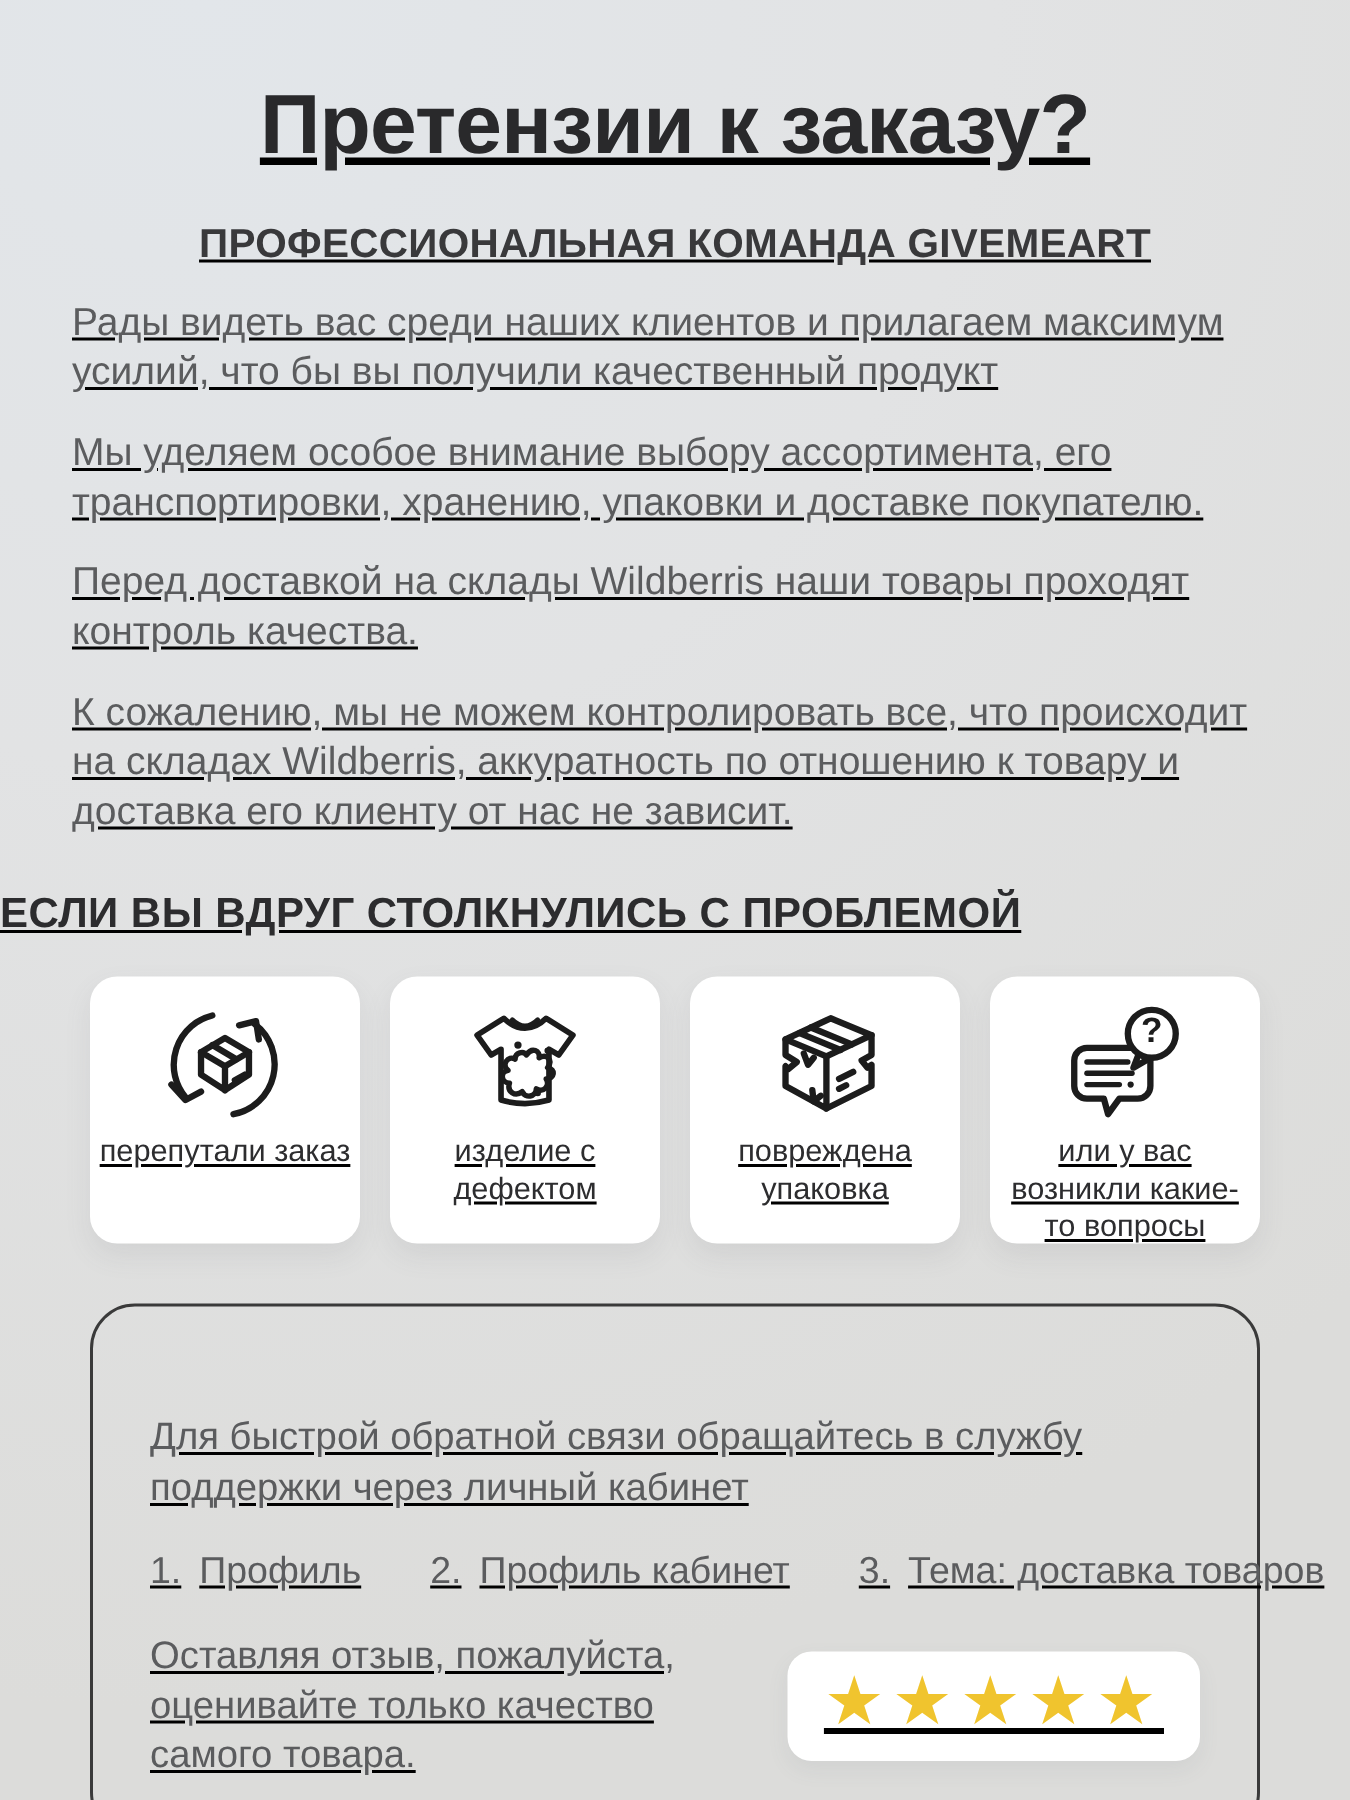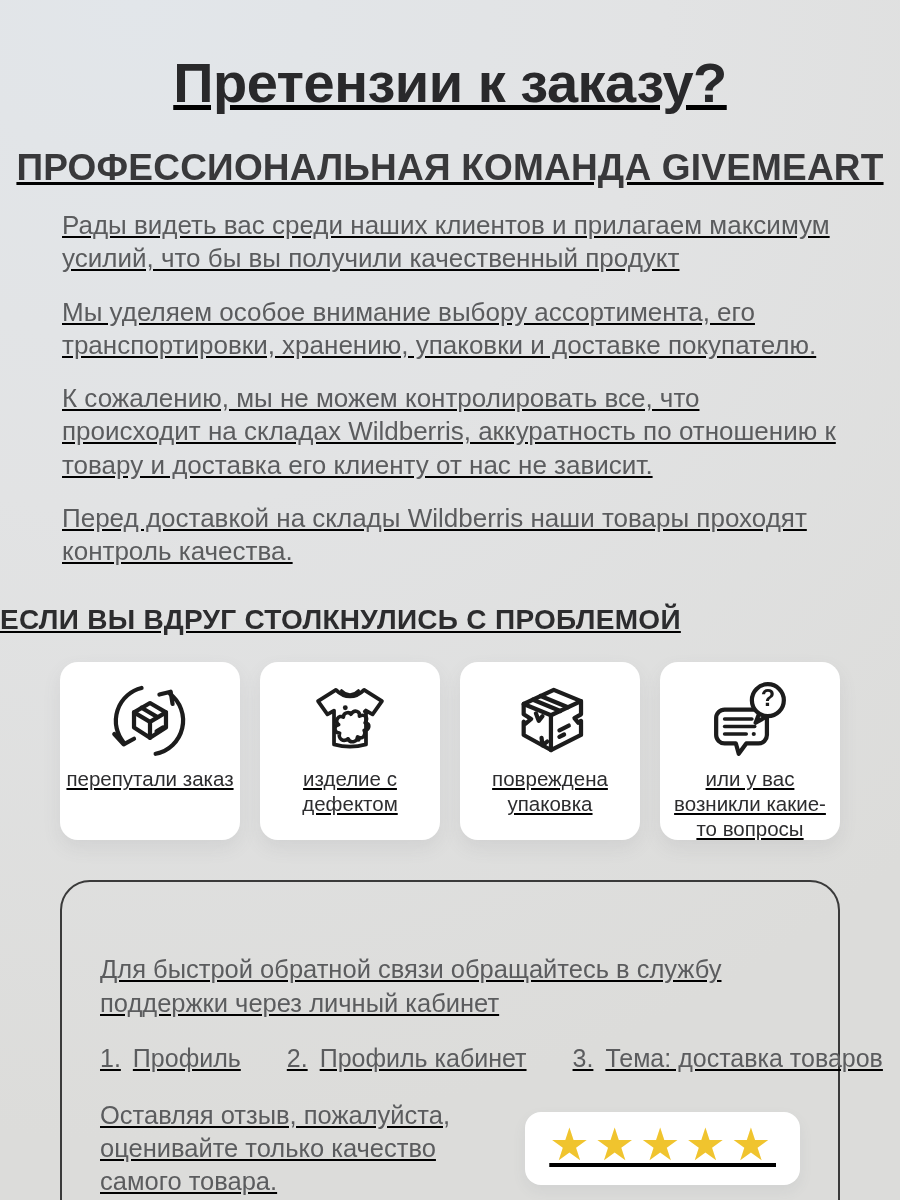--- a/index.html
+++ b/index.html
@@ -12,23 +12,23 @@
     position:relative;width:900px;height:1200px;box-sizing:border-box;
     background:radial-gradient(130% 95% at 15% 0%, #e2e6ea 0%, #e2e3e4 45%, #dcdcda 100%);
     text-decoration:underline;
   }
   .title{
     margin:0;padding-top:50px;text-align:center;
     font-size:56px;font-weight:700;color:#29292b;letter-spacing:-0.5px;
   }
   .subtitle{
     margin-top:32px;text-align:center;
-    font-size:37px;font-weight:700;color:#39393b;letter-spacing:0.2px;
+    font-size:27px;font-weight:700;color:#39393b;letter-spacing:0.2px;
   }
-  .paragraphs{margin:8px 62px 0;}
+  .paragraphs{margin:8px 48px 0;}
   .paragraphs p{
     margin:20px 0 0;font-size:26px;line-height:1.28;color:#5b5c5e;
   }
   .section-header{
     margin-top:36px;text-align:left;
     font-size:28px;font-weight:700;color:#2c2c2e;letter-spacing:0.3px;
   }
   .cards{
     margin:26px 60px 0;display:flex;gap:20px;height:178px;
   }
@@ -78,22 +78,22 @@
 
 <div class="page">
 
   <h1 class="title">Претензии к заказу?</h1>
 
   <div class="subtitle">ПРОФЕССИОНАЛЬНАЯ КОМАНДА GIVEMEART</div>
 
   <div class="paragraphs">
     <p>Рады видеть вас среди наших клиентов и прилагаем максимум усилий, что бы вы получили качественный продукт</p>
     <p>Мы уделяем особое внимание выбору ассортимента, его транспортировки, хранению, упаковки и доставке покупателю.</p>
+    <p>Перед доставкой на склады Wildberris наши товары проходят контроль качества.</p>
     <p>К сожалению, мы не можем контролировать все, что происходит на складах Wildberris, аккуратность по отношению к товару и доставка его клиенту от нас не зависит.</p>
-    <p>Перед доставкой на склады Wildberris наши товары проходят контроль качества.</p>
   </div>
 
   <div class="section-header">ЕСЛИ ВЫ ВДРУГ СТОЛКНУЛИСЬ С ПРОБЛЕМОЙ</div>
 
   <div class="cards">
 
     <div class="card">
       <svg viewBox="0 0 100 100" aria-hidden="true">
         <path class="icon-stroke" d="M56 87 A36 36 0 0 0 71 23"></path>
         <path class="icon-stroke" d="M60 24 L72 21 L74 34"></path>

